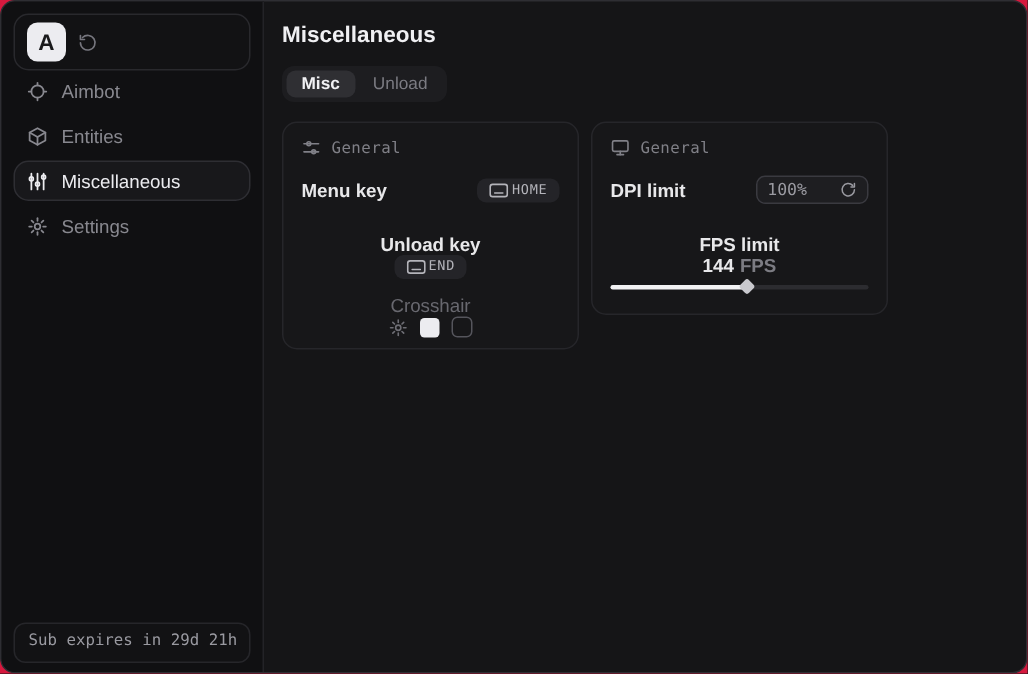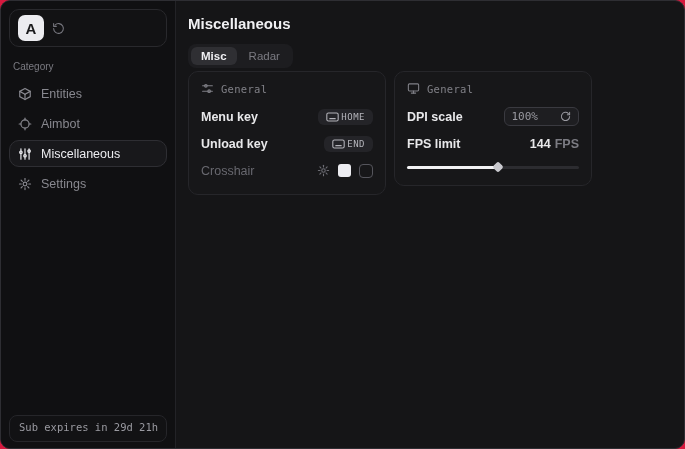--- a/index.html
+++ b/index.html
@@ -66,21 +66,21 @@
   .sub-line1 { font-family: "DejaVu Sans Mono", monospace; font-size: 10.5px; color: #9a9aa1; margin-bottom: 2px; white-space: nowrap; }
   .sub-line2 { font-size: 9px; font-weight: bold; color: #84848b; }
 
   
   .main { flex: 1; padding: 14px 14px 0 12px; position: relative; }
   .page-title { color: #f0f0f3; font-size: 15px; font-weight: bold; margin-bottom: 12px; }
 
   .tabs {
     display: inline-flex; gap: 2px;
     background: #1d1d20; border-radius: 8px; padding: 3px;
-    margin-bottom: 3px;
+    margin-bottom: 13px;
   }
   .tab {
     font-size: 11.5px; color: #7b7b82;
     padding: 3px 10px; border-radius: 6px; cursor: default;
   }
   .tab.active { background: #2f2f33; color: #f0f0f3; font-weight: bold; }
 
   .cards { display: flex; gap: 8px; align-items: flex-start; }
   .card {
     width: 198px;
@@ -92,21 +92,21 @@
   .card-header {
     display: flex; align-items: center; gap: 7px;
     color: #808087; font-family: "DejaVu Sans Mono", monospace;
     font-size: 10.5px; letter-spacing: .3px;
     margin-bottom: 10px;
   }
   .row {
     display: flex; align-items: center; justify-content: space-between;
     height: 23px;
   }
-  .row + .row { margin-top: 4px; }
+  .row + .row { margin-top: 18px; flex-direction: column; }
   .row-label { color: #e8e8ea; font-size: 12.5px; font-weight: bold; }
   .row-label.dim { color: #68686f; font-weight: normal; }
 
   .key-btn {
     display: inline-flex; align-items: center; gap: 2px;
     background: #242428; border-radius: 6px;
     padding: 3px 8px;
     color: #b4b4ba;
     font-family: "DejaVu Sans Mono", monospace;
     font-size: 9px; letter-spacing: .5px;
@@ -154,44 +154,43 @@
     <div class="app-card">
       <div class="logo">A</div>
       <span class="icon-btn">
         <svg width="13" height="13" viewBox="0 0 24 24" fill="none" stroke="currentColor" stroke-width="2" stroke-linecap="round" stroke-linejoin="round">
           <path d="M3 12a9 9 0 1 0 2.6-6.4"></path>
             <polyline points="3 3 3 8 8 8"></polyline>
         </svg>
       </span>
     </div>
 
-    <div class="category-label">Category</div>
-
-    <div class="nav-item">
-      <span>
-        <svg width="14" height="14" viewBox="0 0 24 24" fill="none" stroke="currentColor" stroke-width="2" stroke-linecap="round" stroke-linejoin="round">
-          <path d="M21 7.5l-9-5-9 5v9l9 5 9-5z"></path>
-            <path d="M3 7.5l9 5 9-5"></path>
-            <line x1="12" y1="12.5" x2="12" y2="21.5"></line>
-        </svg>
-      </span>
-      <span>Entities</span>
-    </div>
 
     <div class="nav-item">
       <span>
         <svg width="14" height="14" viewBox="0 0 24 24" fill="none" stroke="currentColor" stroke-width="2" stroke-linecap="round">
           <circle cx="12" cy="12" r="7"></circle>
             <line x1="12" y1="2" x2="12" y2="5"></line>
             <line x1="12" y1="19" x2="12" y2="22"></line>
             <line x1="2" y1="12" x2="5" y2="12"></line>
             <line x1="19" y1="12" x2="22" y2="12"></line>
         </svg>
       </span>
       <span>Aimbot</span>
+    </div>
+
+    <div class="nav-item">
+      <span>
+        <svg width="14" height="14" viewBox="0 0 24 24" fill="none" stroke="currentColor" stroke-width="2" stroke-linecap="round" stroke-linejoin="round">
+          <path d="M21 7.5l-9-5-9 5v9l9 5 9-5z"></path>
+            <path d="M3 7.5l9 5 9-5"></path>
+            <line x1="12" y1="12.5" x2="12" y2="21.5"></line>
+        </svg>
+      </span>
+      <span>Entities</span>
     </div>
 
     <div class="nav-item active">
       <span>
         <svg width="14" height="14" viewBox="0 0 24 24" fill="none" stroke="currentColor" stroke-width="2" stroke-linecap="round">
           <line x1="5" y1="3" x2="5" y2="21"></line>
             <circle cx="5" cy="9" r="2.2"></circle>
           <line x1="12" y1="3" x2="12" y2="21"></line>
             <circle cx="12" cy="15" r="2.2"></circle>
           <line x1="19" y1="3" x2="19" y2="21"></line>
@@ -221,21 +220,21 @@
     <div class="sub-box">
       <div class="sub-line1">Sub expires in 29d 21h</div>
     </div>
   </aside>
 
   <main class="main">
     <div class="page-title">Miscellaneous</div>
 
     <div class="tabs">
       <div class="tab active">Misc</div>
-      <div class="tab">Radar</div>
+      <div class="tab">Unload</div>
     </div>
 
     <div class="cards">
 
       <section class="card">
         <div class="card-header">
           <span>
             <svg width="13" height="13" viewBox="0 0 24 24" fill="none" stroke="currentColor" stroke-width="2" stroke-linecap="round">
               <line x1="3" y1="7" x2="21" y2="7"></line>
                 <circle cx="9" cy="7" r="2.4"></circle>
@@ -300,21 +299,21 @@
             <svg width="13" height="13" viewBox="0 0 24 24" fill="none" stroke="currentColor" stroke-width="2" stroke-linecap="round" stroke-linejoin="round">
               <rect x="2.5" y="3.5" width="19" height="13" rx="2"></rect>
                 <line x1="12" y1="16.5" x2="12" y2="20.5"></line>
                 <line x1="8" y1="20.5" x2="16" y2="20.5"></line>
             </svg>
           </span>
           <span>General</span>
         </div>
 
         <div class="row">
-          <span class="row-label">DPI scale</span>
+          <span class="row-label">DPI limit</span>
           <span class="dpi-control">
             <span>100%</span>
             <span class="icon-btn">
               <svg width="11" height="11" viewBox="0 0 24 24" fill="none" stroke="currentColor" stroke-width="2.2" stroke-linecap="round" stroke-linejoin="round">
                 <path d="M21 12a9 9 0 1 1-2.6-6.4"></path>
                   <polyline points="21 3 21 8 16 8"></polyline>
               </svg>
             </span>
           </span>
         </div>

